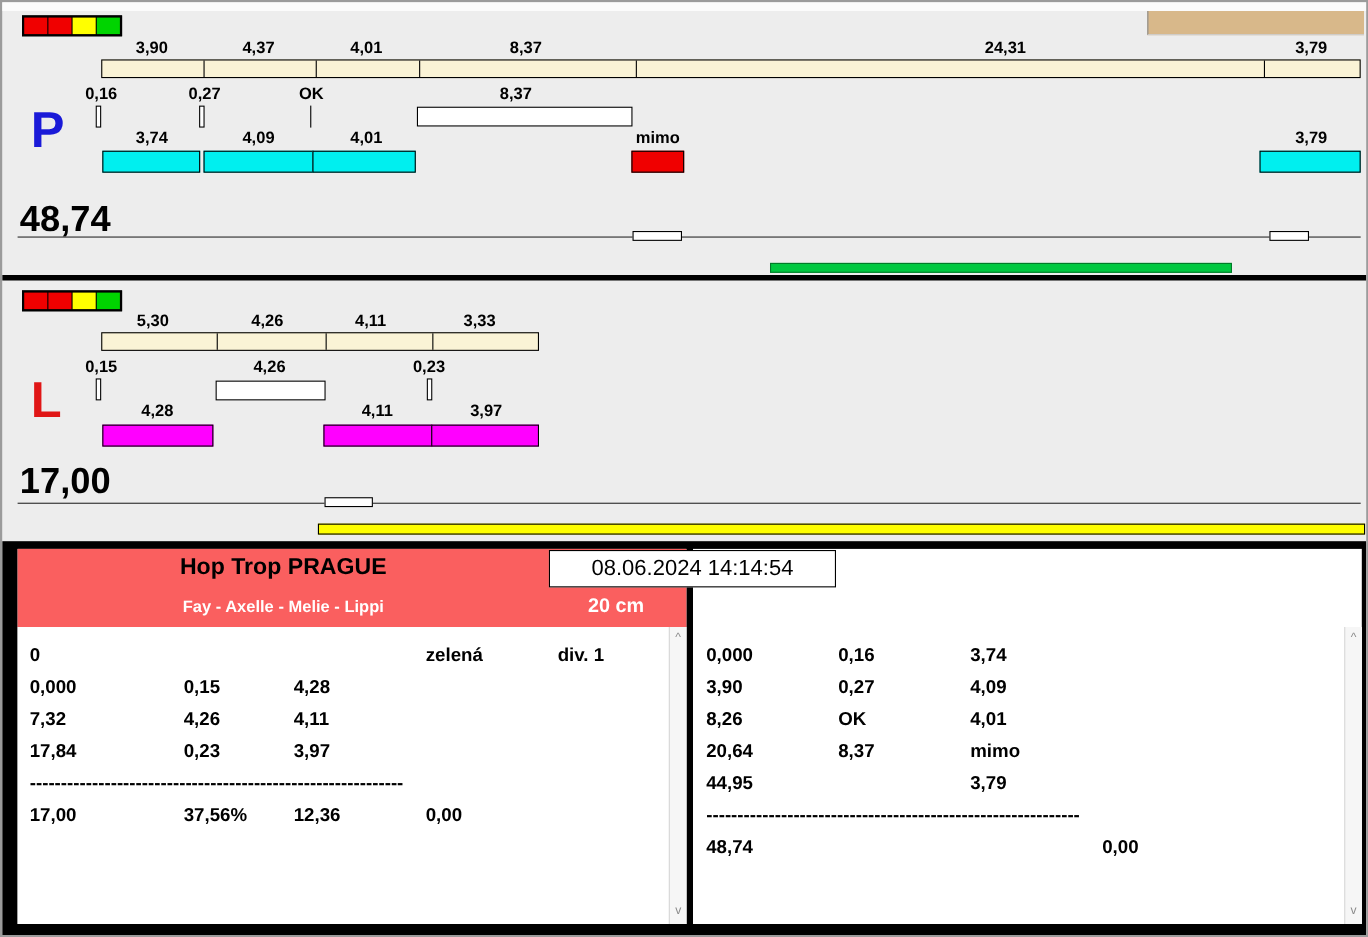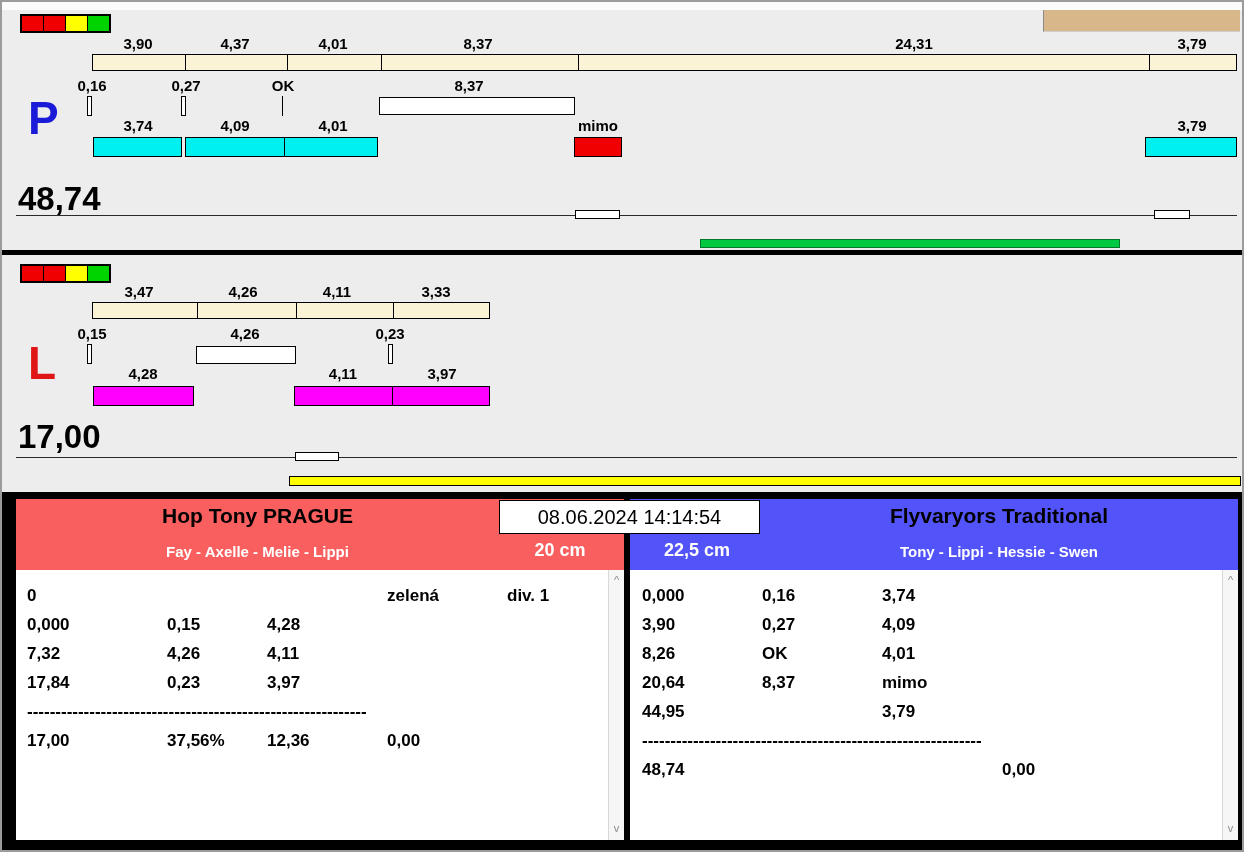--- a/index.html
+++ b/index.html
@@ -112,21 +112,21 @@
   <div class="divider-black" style="top:248px"></div>
 
   <div>
     <div class="lights" style="left:18px;top:262px">
       <span class="light" style="background:#f00000"></span>
       <span class="light" style="background:#f00000"></span>
       <span class="light" style="background:#ffff00"></span>
       <span class="light" style="background:#00d400"></span>
     </div>
 
-    <span class="lbl" style="left:137px;top:281px">3,47</span>
+    <span class="lbl" style="left:137px;top:281px">5,30</span>
     <span class="lbl" style="left:241px;top:281px">4,26</span>
     <span class="lbl" style="left:335px;top:281px">4,11</span>
     <span class="lbl" style="left:434px;top:281px">3,33</span>
 
     <div class="segbar" style="left:90px;top:300px;width:398px;height:17px">
       <i style="left:104px"></i>
       <i style="left:203px"></i>
       <i style="left:300px"></i>
     </div>
 
@@ -152,21 +152,21 @@
 
     <div class="trackline" style="top:455px"></div>
     <div class="marker" style="left:293px;top:450px;width:44px;height:9px"></div>
     <div class="bar" style="left:287px;top:474px;width:952px;height:10px;background:#ffff00"></div>
   </div>
 
   <div class="bottom-bg"></div>
 
   <div class="panel" style="left:14px;top:497px;width:608px;height:341px">
     <div class="phead" style="background:#fa5f5f">
-      <div class="pteam" style="left:0;width:483px">Hop Tony PRAGUE</div>
+      <div class="pteam" style="left:0;width:483px">Hop Trop PRAGUE</div>
       <div class="pmembers" style="left:0;width:483px">Fay - Axelle - Melie - Lippi</div>
       <div class="pheight" style="left:484px;width:120px">20 cm</div>
     </div>
     <div class="pbody">
       <div class="trow" style="top:16px">
         <span style="left:11px">0</span>
         <span style="left:151px"></span>
         <span style="left:251px"></span>
         <span style="left:371px">zelená</span>
         <span style="left:491px">div. 1</span>
@@ -194,25 +194,20 @@
         <span style="left:371px">0,00</span>
       </div>
       <div class="scrollbar">
         <div class="sb-btn sb-up">^</div>
         <div class="sb-btn sb-down">v</div>
       </div>
     </div>
   </div>
 
   <div class="panel" style="left:628px;top:497px;width:608px;height:341px">
-    <div class="phead" style="background:#5353fa">
-      <div class="pteam" style="left:130px;width:478px">Flyvaryors Traditional</div>
-      <div class="pmembers" style="left:130px;width:478px">Tony - Lippi - Hessie - Swen</div>
-      <div class="pheight" style="left:8px;width:118px">22,5 cm</div>
-    </div>
     <div class="pbody">
       <div class="trow" style="top:16px">
         <span style="left:12px">0,000</span>
         <span style="left:132px">0,16</span>
         <span style="left:252px">3,74</span>
       </div>
       <div class="trow" style="top:45px">
         <span style="left:12px">3,90</span>
         <span style="left:132px">0,27</span>
         <span style="left:252px">4,09</span>

